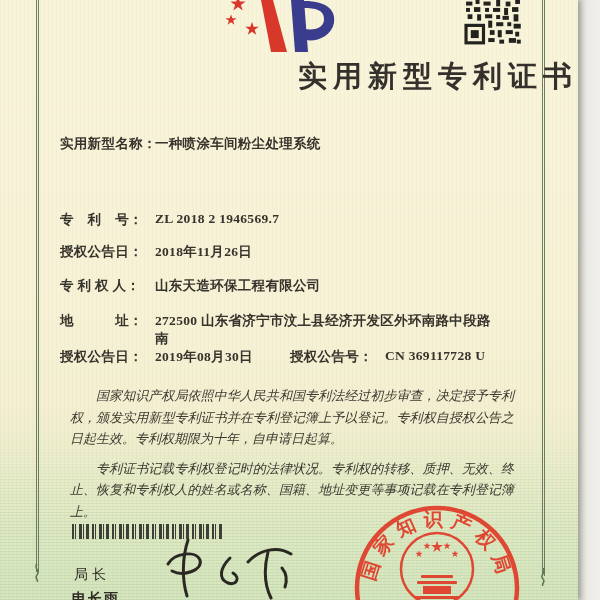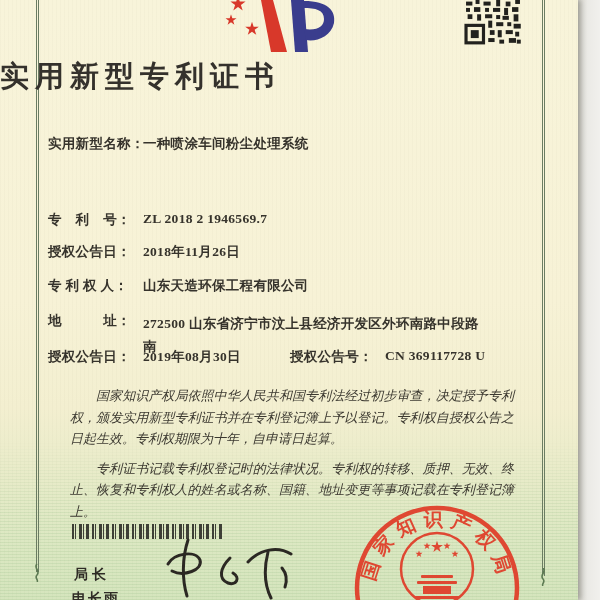--- a/index.html
+++ b/index.html
@@ -26,39 +26,39 @@
     background:linear-gradient(90deg,#6a7c62 0 1px,rgba(0,0,0,0) 1px 2px,#6a7c62 2px 3px);}
   .vline.left{left:36px;height:572px}
   .vline.right{left:542px;height:576px}
   .flourish{position:absolute;width:14px;height:18px}
   .flourish.left{left:30px;top:564px}
   .flourish.right{left:536px;top:568px}
   
   .logo{position:absolute;left:224px;top:0;width:112px;height:54px}
   .qr{position:absolute;left:457px;top:0;width:72px;height:46px}
   
-  .title{position:absolute;left:0;top:57px;width:578px;text-align:left;
+  .title{position:absolute;left:0;top:57px;width:578px;text-align:right;
     font-size:29px;font-weight:700;letter-spacing:6px;color:#34312c;white-space:nowrap}
   
-  .row{position:absolute;left:48px;font-size:13.5px;font-weight:600;color:#36332c;white-space:nowrap}
+  .row{position:absolute;left:60px;font-size:13.5px;font-weight:600;color:#36332c;white-space:nowrap}
   .row .lbl{display:inline-block;width:95px;letter-spacing:.3px;vertical-align:top}
   .row .val{letter-spacing:.3px}
-  .row.address .val{display:inline-block;width:338px;white-space:normal;line-height:23px;vertical-align:top}
+  .row.address .val{display:inline-block;width:338px;white-space:normal;line-height:18px;vertical-align:top}
   .row.grant2{left:290px}
   
   .paras{position:absolute;left:58px;top:373px;width:468px;font-size:13px;line-height:21.5px;
     font-style:italic;color:#3b3830;text-align:justify}
   .paras p{margin:12px;text-indent:2em}
   .paras p + p{margin-top:-4px}
   
   .barcode{position:absolute;left:72px;top:524px;width:150px;height:15px;opacity:.85;
     background:repeating-linear-gradient(90deg,#23231f 0 2px,transparent 2px 3px,#23231f 3px 4px,
       transparent 4px 7px,#23231f 7px 10px,transparent 10px 11px,#23231f 11px 12px,
       transparent 12px 14px,#23231f 14px 17px,transparent 17px 20px);}
-  .director-title{position:absolute;left:74px;top:566px;font-size:14px;font-weight:700;
+  .director-title{position:absolute;left:74px;top:566px;font-size:14px;font-weight:400;
     letter-spacing:4px;color:#2f2c26}
   .director-name{position:absolute;left:72px;top:590px;font-size:14px;font-weight:700;
     letter-spacing:2px;color:#2f2c26}
   .signature{position:absolute;left:160px;top:538px;width:145px;height:62px}
   .seal{position:absolute;left:347px;top:488px;width:180px;height:112px;opacity:.93}
 </style>
 </head>
 <body>
 
 <div class="stage">

